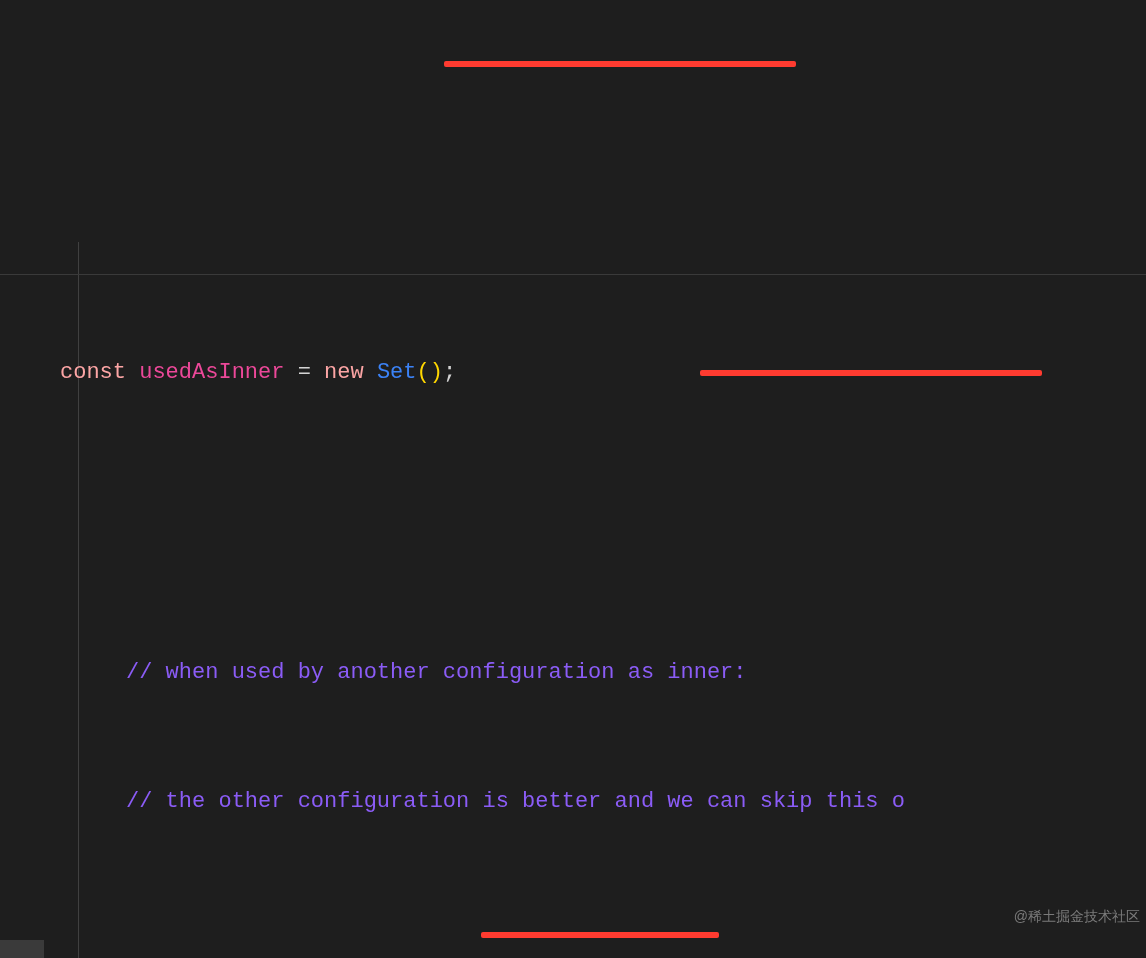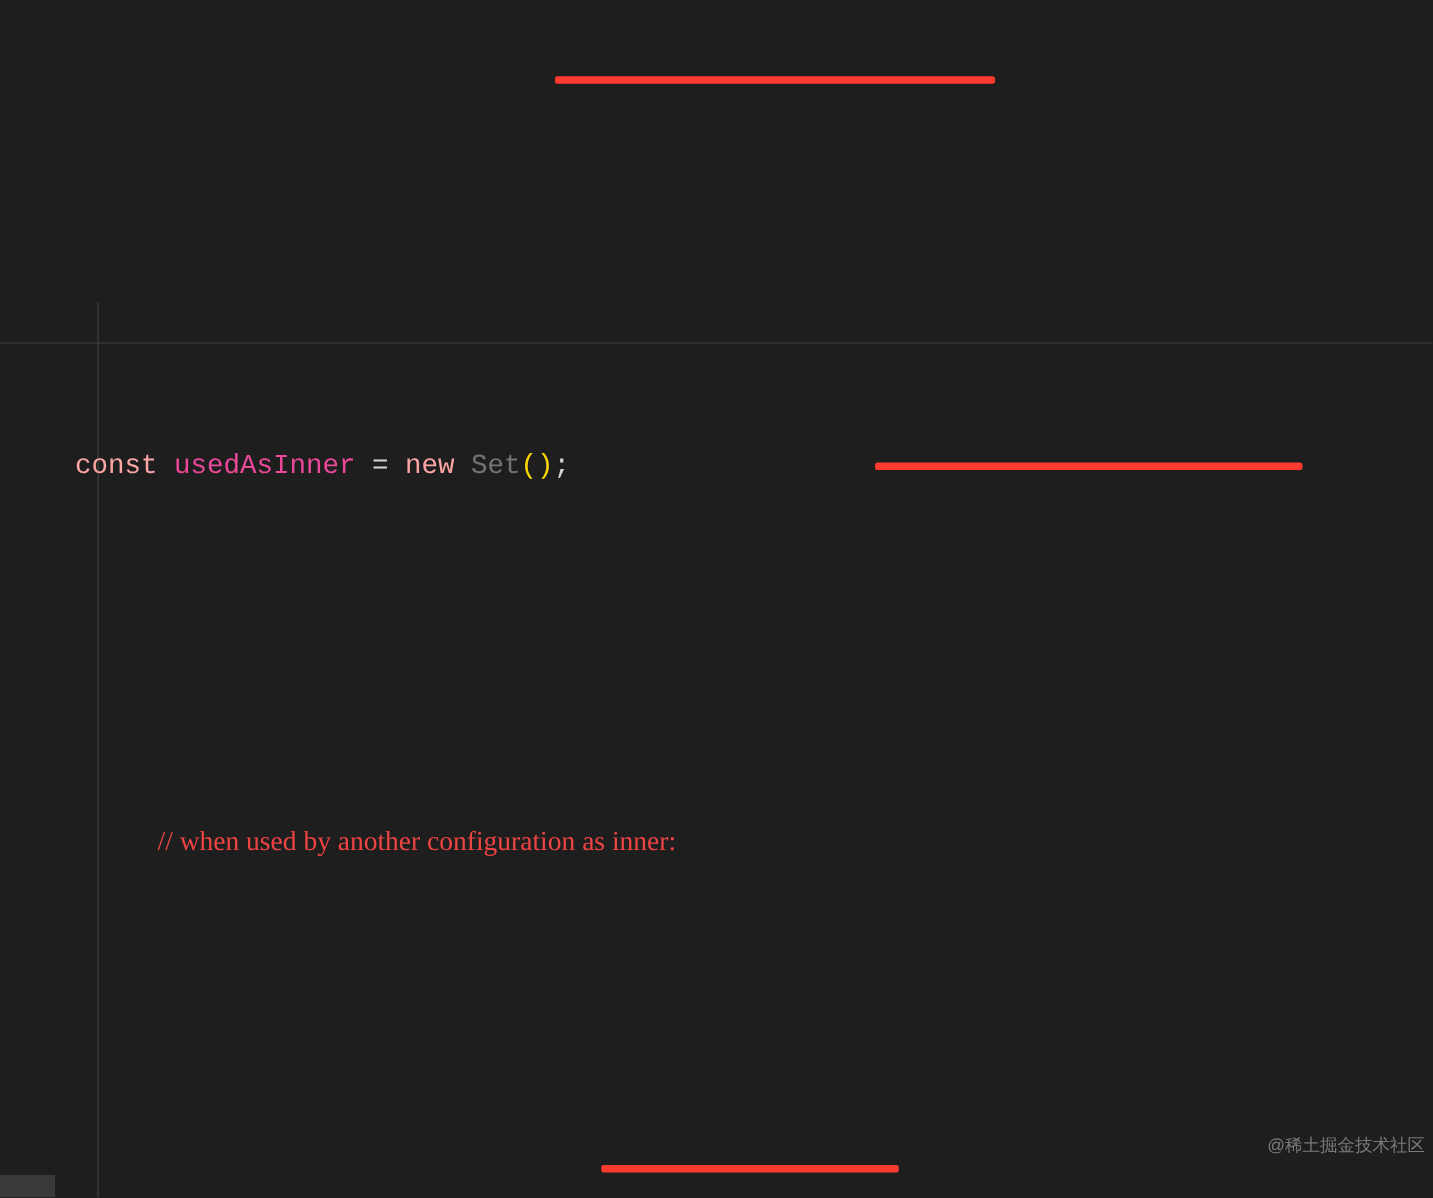--- a/index.html
+++ b/index.html
@@ -24,22 +24,22 @@
     top: 70px;
     bottom: 0;
     width: 1px;
     background: #404040;
   }
   .ig1 { left: 78px; }
   .line { position: relative; }
   
   .kw   { color: #fca5a5; }  
   .var  { color: #ec4899; text-align: center; }  
-  .cls  { color: #737373; margin-top: 12px; }  
-  .cmt  { color: #ef4444; font-family: Liberation Serif, serif; }  
+  .cls  { color: #3b82f6; margin-top: 12px; }  
+  .cmt  { color: #8b5cf6; }  
   .punc { color: #d4d4d4; }  
   .brace-y { color: #ffd700; }
   .cursor-box {
     display: inline-block;
     border: 1px solid #aeafad;
     width: 13px;
     height: 28px;
     vertical-align: -4px;
     margin-left: 6px;
     position: relative;
@@ -96,20 +96,21 @@
 <div class="editor">
   <div class="indent-guide ig1"></div>
 
   
   <div class="line" style="margin-top:-34px;"><span class="kw">const</span> <span class="var">usedAsInner</span><span class="punc"> = </span><span class="kw">new</span> <span class="cls">Set</span><span class="brace-y">(</span><span class="brace-y">)</span><span class="punc">;</span></div>
 
   
 
   
   <div class="line">     <span class="cmt">// when used by another configuration as inner:</span></div>
+  <div class="line">     <span class="cmt">// the other configuration is better and we can skip this o</span></div>
   
 
   
   
 
   
   
 
   
   

